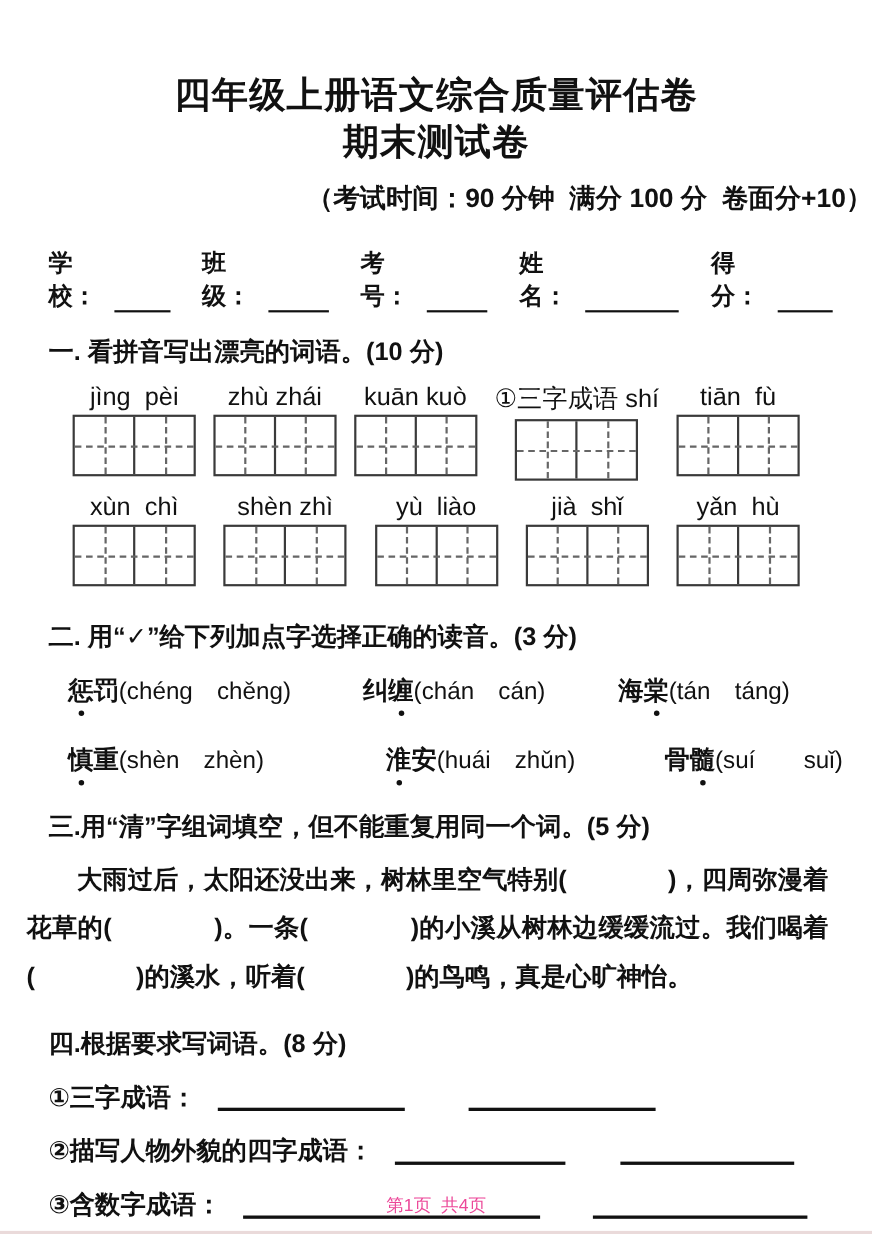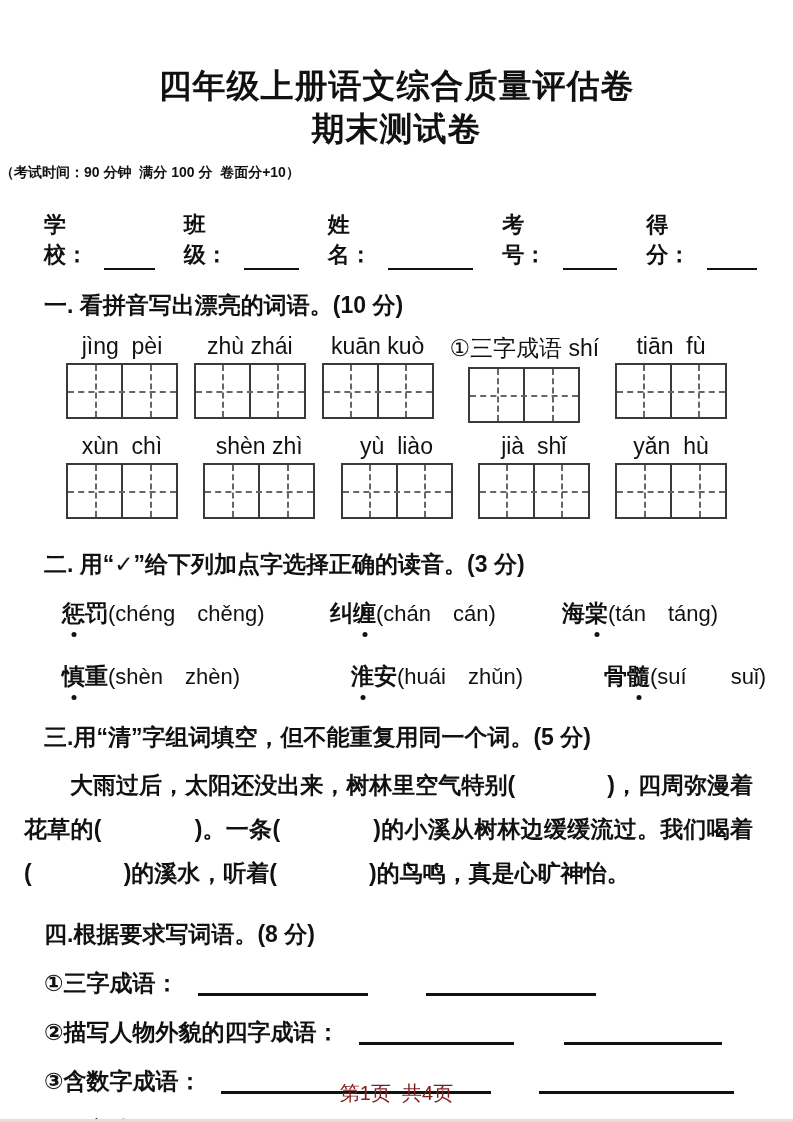--- a/index.html
+++ b/index.html
@@ -3,21 +3,21 @@
 <meta charset="utf-8">
 <style>
   html,body{margin:0;padding:0;background:#ffffff;}
   .page{
     width:793px;height:1122px;margin:0 auto;position:relative;background:#fff;
     font-family:"Liberation Sans","DejaVu Sans",sans-serif;color:#111;
     overflow:hidden;box-sizing:border-box;border-bottom:3px solid #eadada;
   }
   
   .title{ text-align:center;font-weight:700;font-size:33px;line-height:43px;margin-top:64px;letter-spacing:1px;}
-  .meta{ text-align:left;font-weight:700;font-size:14px;margin-top:14px;white-space:pre;}
+  .meta{ text-align:right;font-weight:700;font-size:24px;margin-top:14px;white-space:pre;}
   
   .info-row{display:flex;justify-content:space-between;align-items:flex-end;margin:28px 36px 0 44px;font-size:22px;font-weight:700;gap:29px;}
   .info-field{display:flex;align-items:flex-end;}
   .blankline{display:inline-block;border-bottom:2px solid #111;height:24px;}
   .iw1{width:55px}.iw2{width:60px}.iw3{width:93px}.iw4{width:60px}.iw5{width:55px}
   
   .qheading{margin:0 0 0 44px;font-size:23px;font-weight:700;}
   .mt-q1{margin-top:20px}.mt-q2{margin-top:30px}.mt-q3{margin-top:30px}.mt-q4{margin-top:24px}
   
   .pinrow{display:flex;justify-content:space-between;margin:12px 66px 0 66px;}
@@ -39,21 +39,21 @@
   .opts{font-size:22px;white-space:pre;}
   
   .q3para{margin:10px 40px 0 24px;font-size:23px;font-weight:700;line-height:44px;text-align:justify;text-indent:2em;}
   .q3blank{white-space:pre;}
   
   .q4row{display:flex;align-items:center;margin:18px 45px 0 44px;font-size:23px;font-weight:700;}
   .bl{display:inline-block;border-bottom:3px solid #111;height:22px;}
   .g20{margin-left:20px}.g40{margin-left:40px}.g48{margin-left:48px}.g50{margin-left:50px}.g58{margin-left:58px}
   .b170{width:170px}.b155{width:155px}.b158{width:158px}.b270{width:270px}.b195{width:195px}.b280{width:280px}.b225{width:225px}
   
-  .footer{position:absolute;bottom:12px;left:0;right:0;text-align:center;font-size:20px;color:#7f1d1d;white-space:pre;}
+  .footer{position:absolute;bottom:12px;left:0;right:0;text-align:center;font-size:16px;color:#ec4899;white-space:pre;}
 </style>
 </head>
 <body>
 
 <div class="page">
 
   <div class="title">
     <div>四年级上册语文综合质量评估卷</div>
     <div>期末测试卷</div>
   </div>
@@ -62,26 +62,26 @@
   <div class="info-row">
     <span class="info-field">
       <span>学校：</span>
       <span class="blankline iw1"></span>
     </span>
     <span class="info-field">
       <span>班级：</span>
       <span class="blankline iw2"></span>
     </span>
     <span class="info-field">
+      <span>考号：</span>
+      <span class="blankline iw4"></span>
+    </span>
+    <span class="info-field">
       <span>姓名：</span>
       <span class="blankline iw3"></span>
-    </span>
-    <span class="info-field">
-      <span>考号：</span>
-      <span class="blankline iw4"></span>
     </span>
     <span class="info-field">
       <span>得分：</span>
       <span class="blankline iw5"></span>
     </span>
   </div>
 
   <div class="qheading mt-q1">一. 看拼音写出漂亮的词语。(10 分)</div>
 
   <div class="pinrow">

